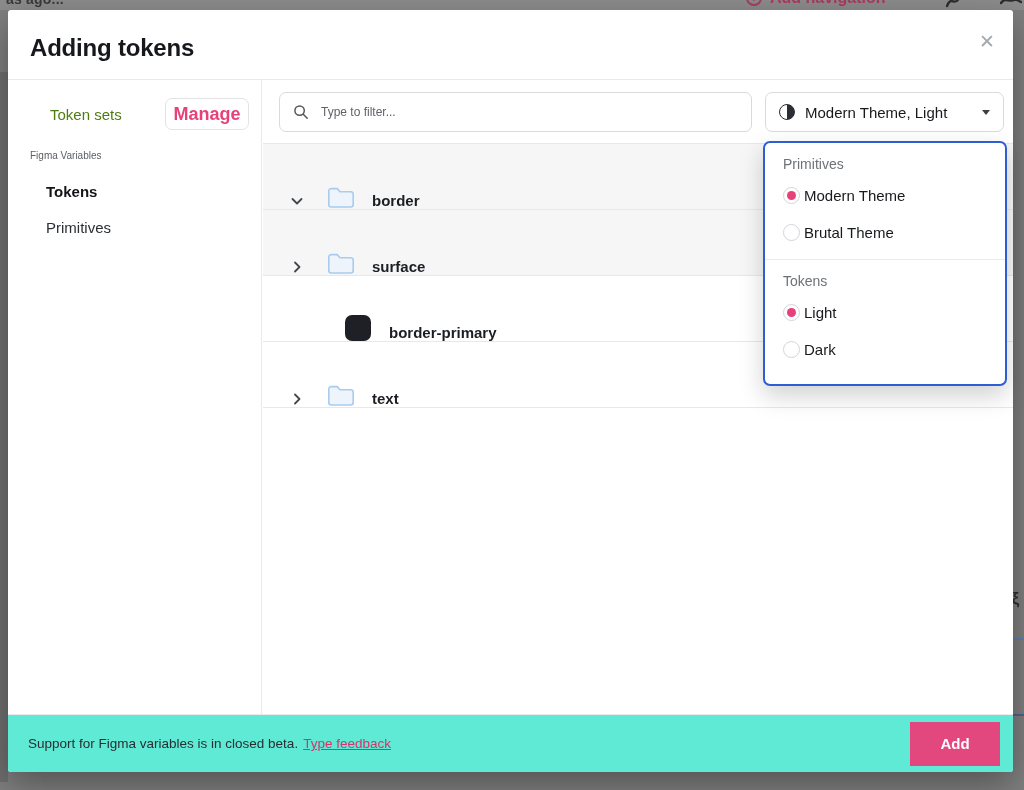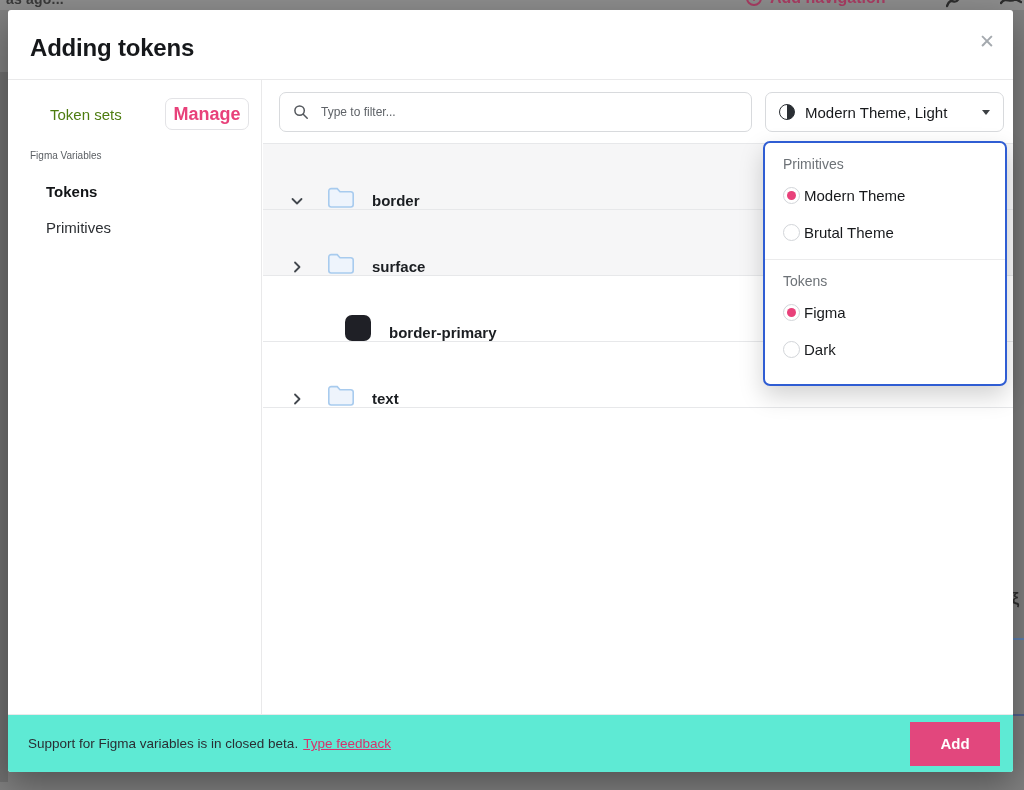--- a/index.html
+++ b/index.html
@@ -184,21 +184,21 @@
           <span class="opt-label">Modern Theme</span>
         </div>
         <div class="popup-option">
           <span class="radio"></span>
           <span class="opt-label">Brutal Theme</span>
         </div>
         <div class="popup-divider"></div>
         <div class="popup-heading">Tokens</div>
         <div class="popup-option">
           <span class="radio sel"></span>
-          <span class="opt-label">Figma</span>
+          <span class="opt-label">Light</span>
         </div>
         <div class="popup-option">
           <span class="radio"></span>
           <span class="opt-label">Dark</span>
         </div>
       </div>
   </div>
 
   <div class="modal-footer">
     <span class="footer-note">Support for Figma variables is in closed beta.</span>

